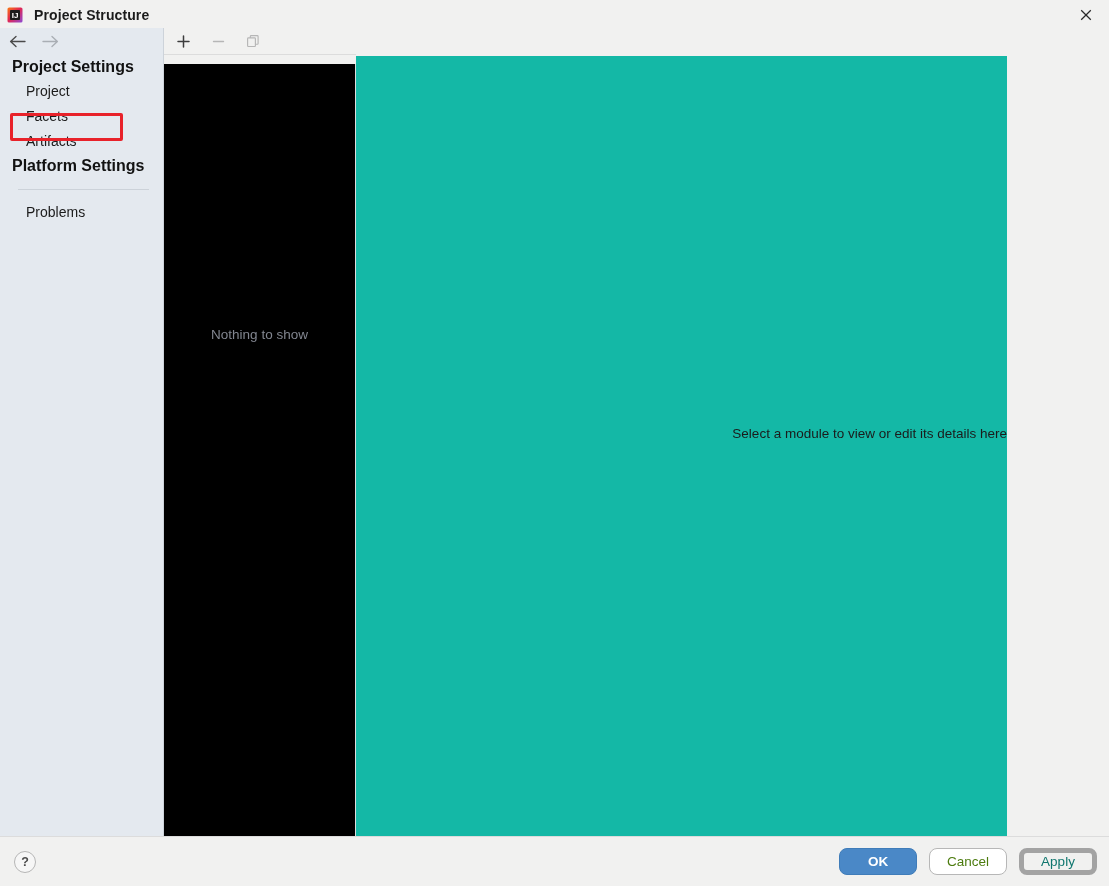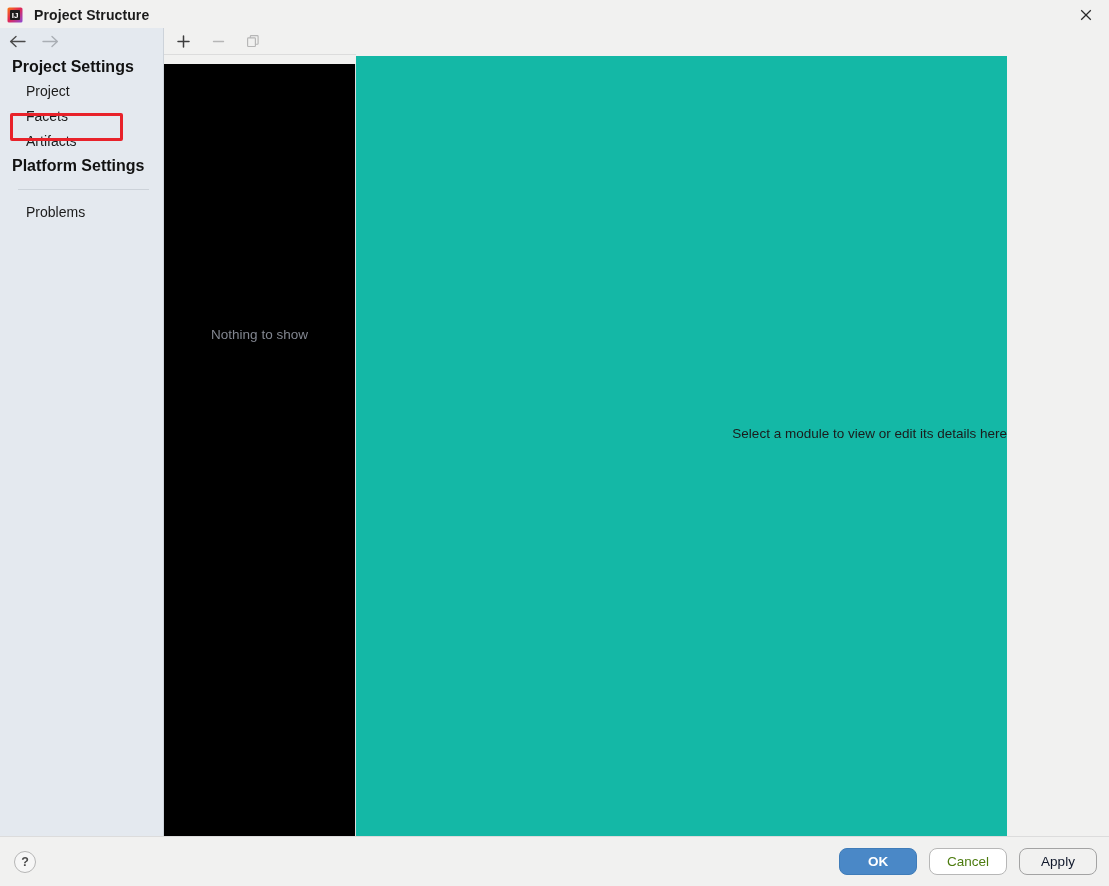--- a/index.html
+++ b/index.html
@@ -216,22 +216,22 @@
     border: 1px solid #3f7cb9;
     font-weight: bold;
   }
   .dlg-btn.normal {
     background: #ffffff;
     color: #4d7c0f;
     border: 1px solid #b7b7b7;
   }
   .dlg-btn.disabled {
     background: #f1f1f0;
-    color: #0f172a;
-    border: 1px solid #a3a3a3;
+    color: #0f766e;
+    border: 5px solid #a3a3a3;
   }
 </style>
 </head>
 <body>
 
 <div id="app">
 
   <div class="titlebar">
     <div class="title-icon">
       <svg width="16" height="16" viewBox="0 0 16 16">

